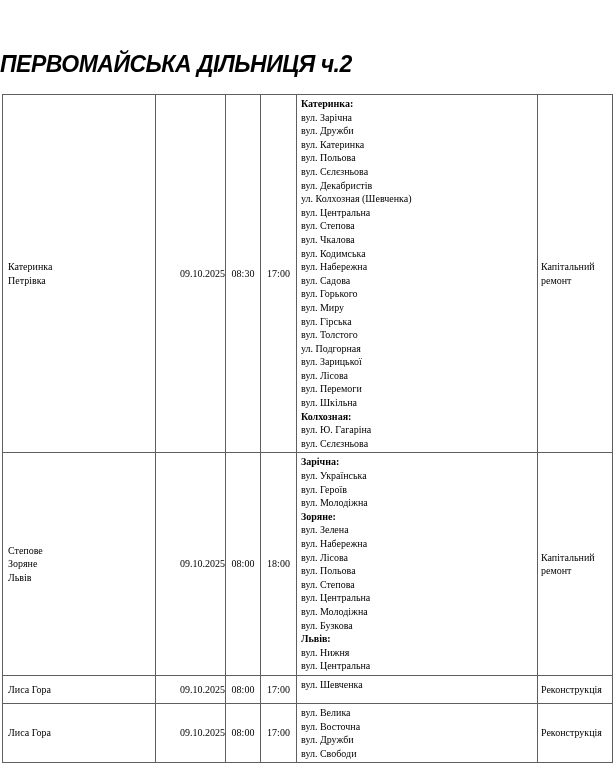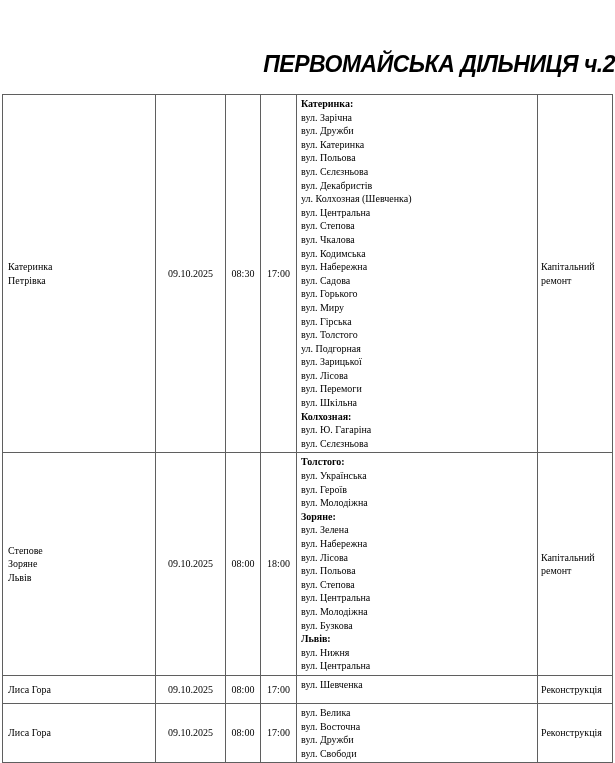--- a/index.html
+++ b/index.html
@@ -12,21 +12,21 @@
     height: 763px;
     overflow: hidden;
     font-family: "Liberation Serif", serif;
     color: #000000;
   }
   .page-title {
     margin: 0;
     padding-top: 51px;
     height: 26px;
     line-height: 26px;
-    text-align: right;
+    text-align: left;
     font-family: "Liberation Sans", sans-serif;
     font-style: italic;
     font-weight: bold;
     font-size: 23px;
     letter-spacing: -0.5px;
     color: #000000;
   }
   table.schedule {
     margin: 17px 0 0 2px;
     border-collapse: collapse;
@@ -42,21 +42,21 @@
     overflow: hidden;
   }
   .col-settlement { width: 153px; }
   .col-date       { width: 70px;  }
   .col-start      { width: 35px;  }
   .col-end        { width: 36px;  }
   .col-streets    { width: 241px; }
   .col-work       { width: 75px;  }
 
   td.c-settlement { padding-left: 5px; border-radius: 22px; }
-  td.c-date  { text-align: center; }
+  td.c-date  { text-align: right; }
   td.c-time  { text-align: center; margin-left: 31px; }
   td.c-streets {
     vertical-align: top;
     padding: 2px 2px 2px 4px;
   }
   td.c-work { padding: 0 1px 0 3px; }
 
   .street { white-space: nowrap; }
   .street.bold { font-weight: bold; }
   .settlement-line { white-space: nowrap; }
@@ -121,21 +121,21 @@
   <tr>
     <td class="c-settlement">
           <div class="settlement-line">Степове</div>
           <div class="settlement-line">Зоряне</div>
           <div class="settlement-line">Львів</div>
         </td>
     <td class="c-date">09.10.2025</td>
     <td class="c-time">08:00</td>
     <td class="c-time">18:00</td>
     <td class="c-streets">
-          <div class="street bold">Толстого:</div>
+          <div class="street bold">Зарічна:</div>
           <div class="street">вул. Українська</div>
           <div class="street">вул. Героїв</div>
           <div class="street">вул. Молодіжна</div>
           <div class="street bold">Зоряне:</div>
           <div class="street">вул. Зелена</div>
           <div class="street">вул. Набережна</div>
           <div class="street">вул. Лісова</div>
           <div class="street">вул. Польова</div>
           <div class="street">вул. Степова</div>
           <div class="street">вул. Центральна</div>

